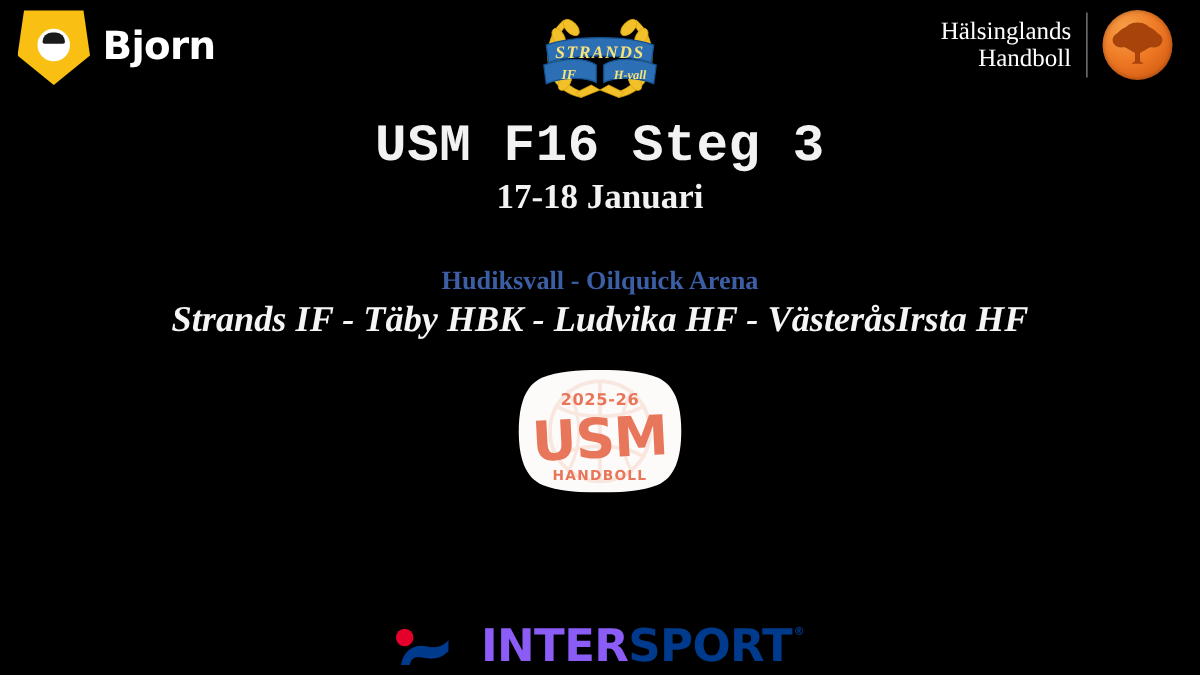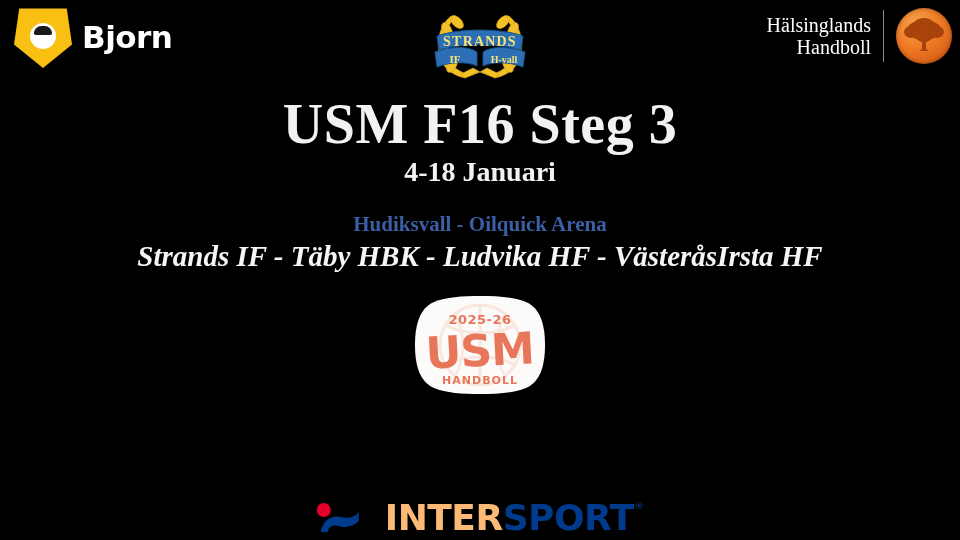--- a/index.html
+++ b/index.html
@@ -79,27 +79,28 @@
   }
 
   
   .crest {
     position: absolute;
     left: 50%;
     top: 4px;
     transform: translateX(-50%);
     width: 118px;
     height: 80px;
+    font-style: italic;
   }
   .crest svg { display: block; }
 
   
   .hs-logo {
     position: absolute;
-    right: 8px;
+    right: 22px;
     top: 8px;
     display: flex;
     align-items: center;
     gap: 0px;
   }
   .hs-text {
     font-family: "Liberation Serif", serif;
     font-size: 20px;
     line-height: 1.12;
     color: #ffffff;
@@ -127,23 +128,23 @@
 
   
   .headline {
     position: absolute;
     top: 96px;
     left: 0;
     width: 960px;
     text-align: center;
   }
   .title-main {
-    font-family: Liberation Serif, serif;
-    font-weight: bold;
-    font-size: 56px;
+    font-family: Liberation Mono, monospace;
+    font-weight: bold;
+    font-size: 42px;
     line-height: 1.02;
     letter-spacing: 0.5px;
     color: #f2f2f2;
   }
   .title-sub {
     font-family: "Liberation Serif", serif;
     font-weight: bold;
     font-size: 28px;
     line-height: 1.1;
     margin-top: 4px;
@@ -222,21 +223,21 @@
   }
   .is-word {
     font-family: "DejaVu Sans", sans-serif;
     font-weight: bold;
     font-size: 36px;
     letter-spacing: -0.5px;
     line-height: 1;
     display: flex;
     align-items: flex-start;
   }
-  .is-inter { color: #fdba74; margin-left: 16px; }
+  .is-inter { color: #8b5cf6; margin-left: 16px; }
   .is-sport { color: #003A8C; }
   .is-reg {
     font-family: "DejaVu Sans", sans-serif;
     font-size: 9px;
     color: #003A8C;
     margin-top: 2px;
     margin-left: 1px;
   }
 </style>
 </head>
@@ -306,21 +307,21 @@
             <path d="M21 24 L13 20 L14 23 L21 27 Z"></path>
             <path d="M23 24 L31 20 L30 23 L23 27 Z"></path>
           </g>
         </svg>
       </div>
     </div>
   </div>
 
   <div class="headline">
     <div class="title-main">USM F16 Steg 3</div>
-    <div class="title-sub">4-18 Januari</div>
+    <div class="title-sub">17-18 Januari</div>
   </div>
 
   <div class="venue-block venue-1">
     <div class="venue-name">Hudiksvall - Oilquick Arena</div>
     <div class="venue-teams">Strands IF - Täby HBK - Ludvika HF - VästeråsIrsta HF</div>
   </div>
 
   <div class="usm-badge">
     <svg width="132" height="98" viewBox="0 0 132 98">
       <defs>

